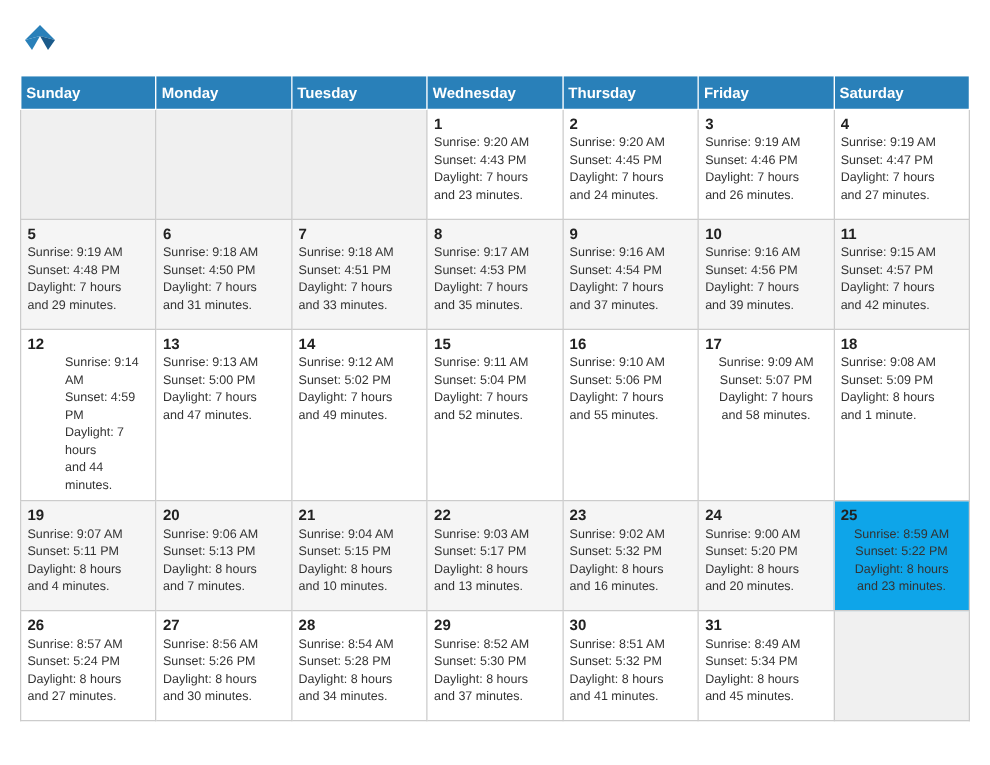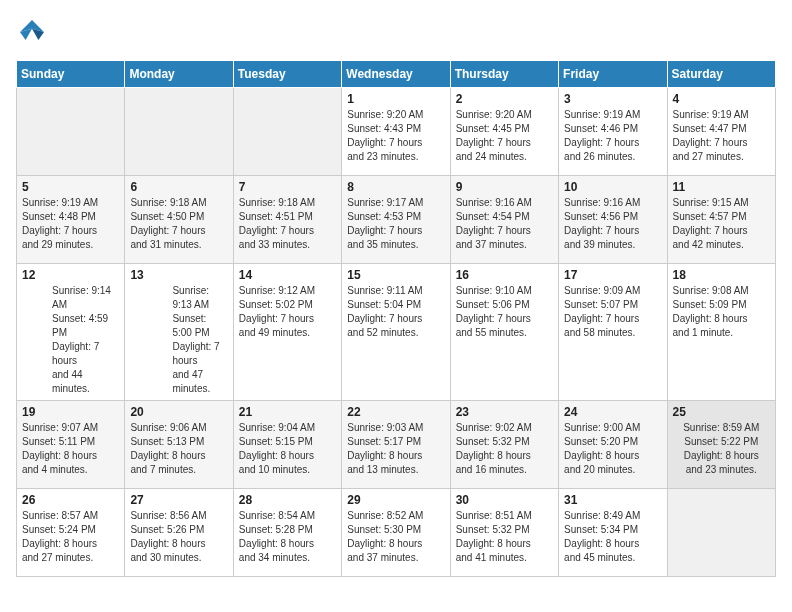--- a/index.html
+++ b/index.html
@@ -207,21 +207,21 @@
       <tr>
         <td>
           <span class="day-number">12</span>
           <div class="day-info" style="white-space: pre-line; margin-left: 30px;">Sunrise: 9:14 AM
 Sunset: 4:59 PM
 Daylight: 7 hours
 and 44 minutes.</div>
         </td>
         <td>
           <span class="day-number">13</span>
-          <div class="day-info" style="white-space: pre-line; margin-left: 42px;">Sunrise: 9:13 AM
+          <div class="day-info" style="white-space: pre-line;">Sunrise: 9:13 AM
 Sunset: 5:00 PM
 Daylight: 7 hours
 and 47 minutes.</div>
         </td>
         <td>
           <span class="day-number">14</span>
           <div class="day-info" style="white-space: pre-line;">Sunrise: 9:12 AM
 Sunset: 5:02 PM
 Daylight: 7 hours
 and 49 minutes.</div>
@@ -235,21 +235,21 @@
         </td>
         <td>
           <span class="day-number">16</span>
           <div class="day-info" style="white-space: pre-line;">Sunrise: 9:10 AM
 Sunset: 5:06 PM
 Daylight: 7 hours
 and 55 minutes.</div>
         </td>
         <td>
           <span class="day-number">17</span>
-          <div class="day-info" style="white-space: pre-line;">Sunrise: 9:09 AM
+          <div class="day-info" style="white-space: pre-line; text-align: center;">Sunrise: 9:09 AM
 Sunset: 5:07 PM
 Daylight: 7 hours
 and 58 minutes.</div>
         </td>
         <td>
           <span class="day-number">18</span>
           <div class="day-info" style="white-space: pre-line;">Sunrise: 9:08 AM
 Sunset: 5:09 PM
 Daylight: 8 hours
 and 1 minute.</div>
@@ -291,21 +291,21 @@
 Daylight: 8 hours
 and 16 minutes.</div>
         </td>
         <td style="background: rgb(245, 245, 245);">
           <span class="day-number">24</span>
           <div class="day-info" style="white-space: pre-line;">Sunrise: 9:00 AM
 Sunset: 5:20 PM
 Daylight: 8 hours
 and 20 minutes.</div>
         </td>
-        <td style="background: #e5e5e5;">
+        <td style="background: #0ea5e9;">
           <span class="day-number">25</span>
           <div class="day-info" style="white-space: pre-line; text-align: center;">Sunrise: 8:59 AM
 Sunset: 5:22 PM
 Daylight: 8 hours
 and 23 minutes.</div>
         </td>
       </tr>
       <tr>
         <td>
           <span class="day-number">26</span>

